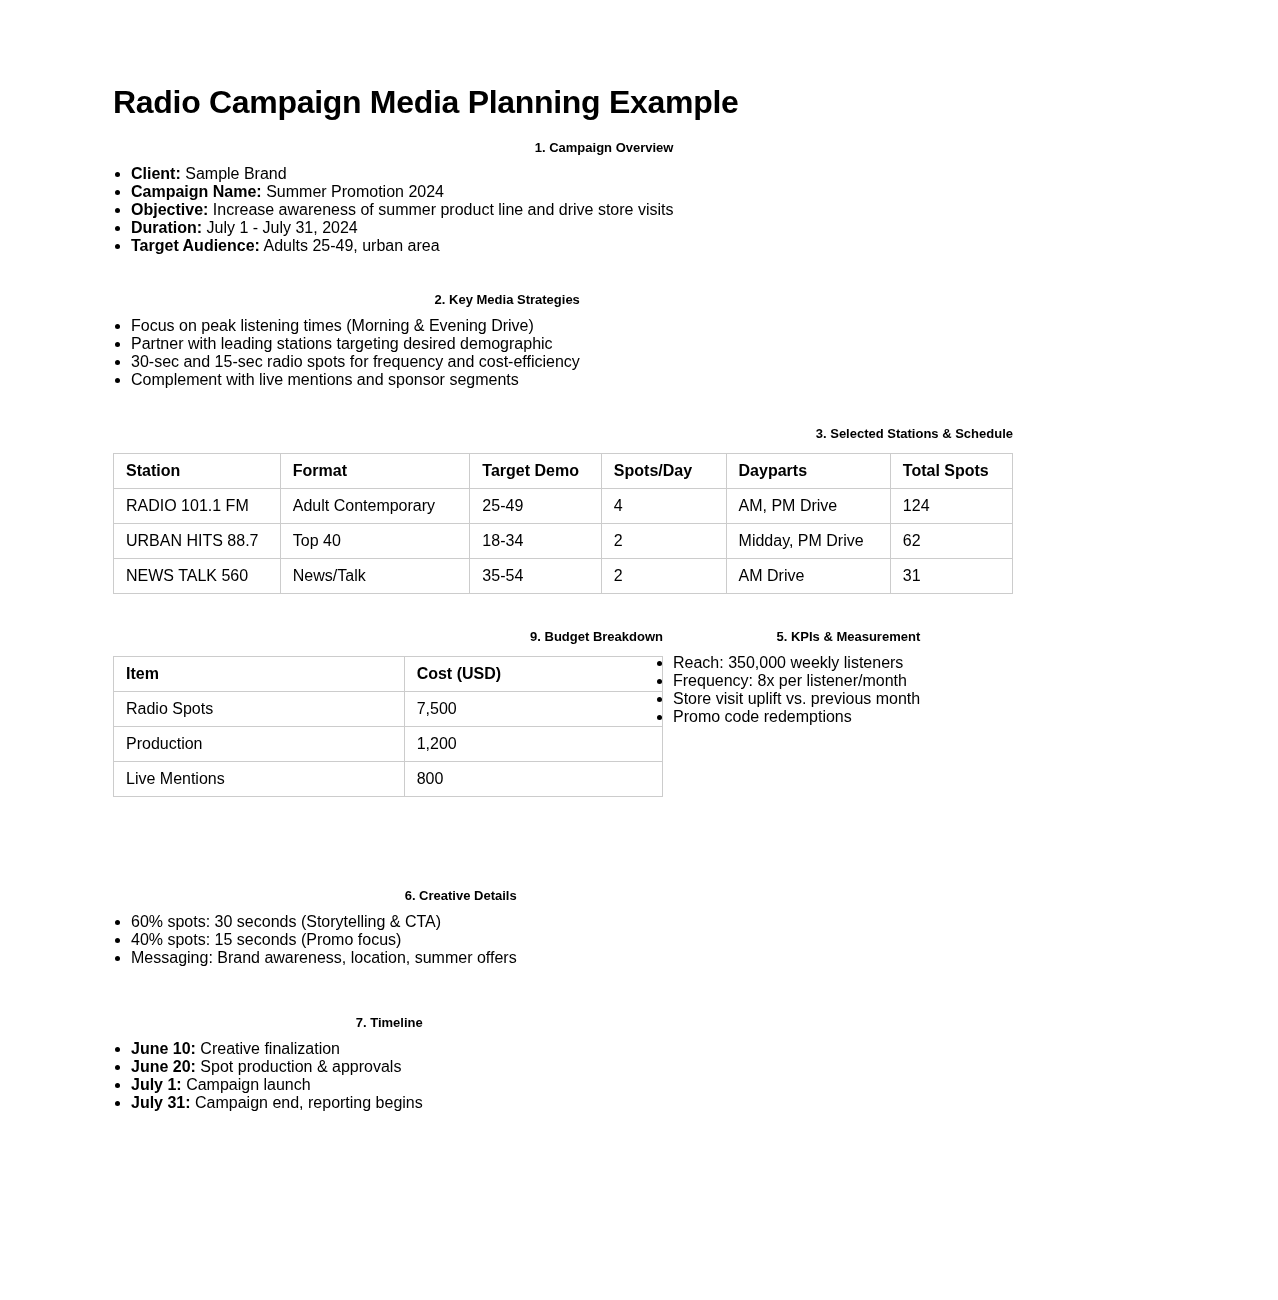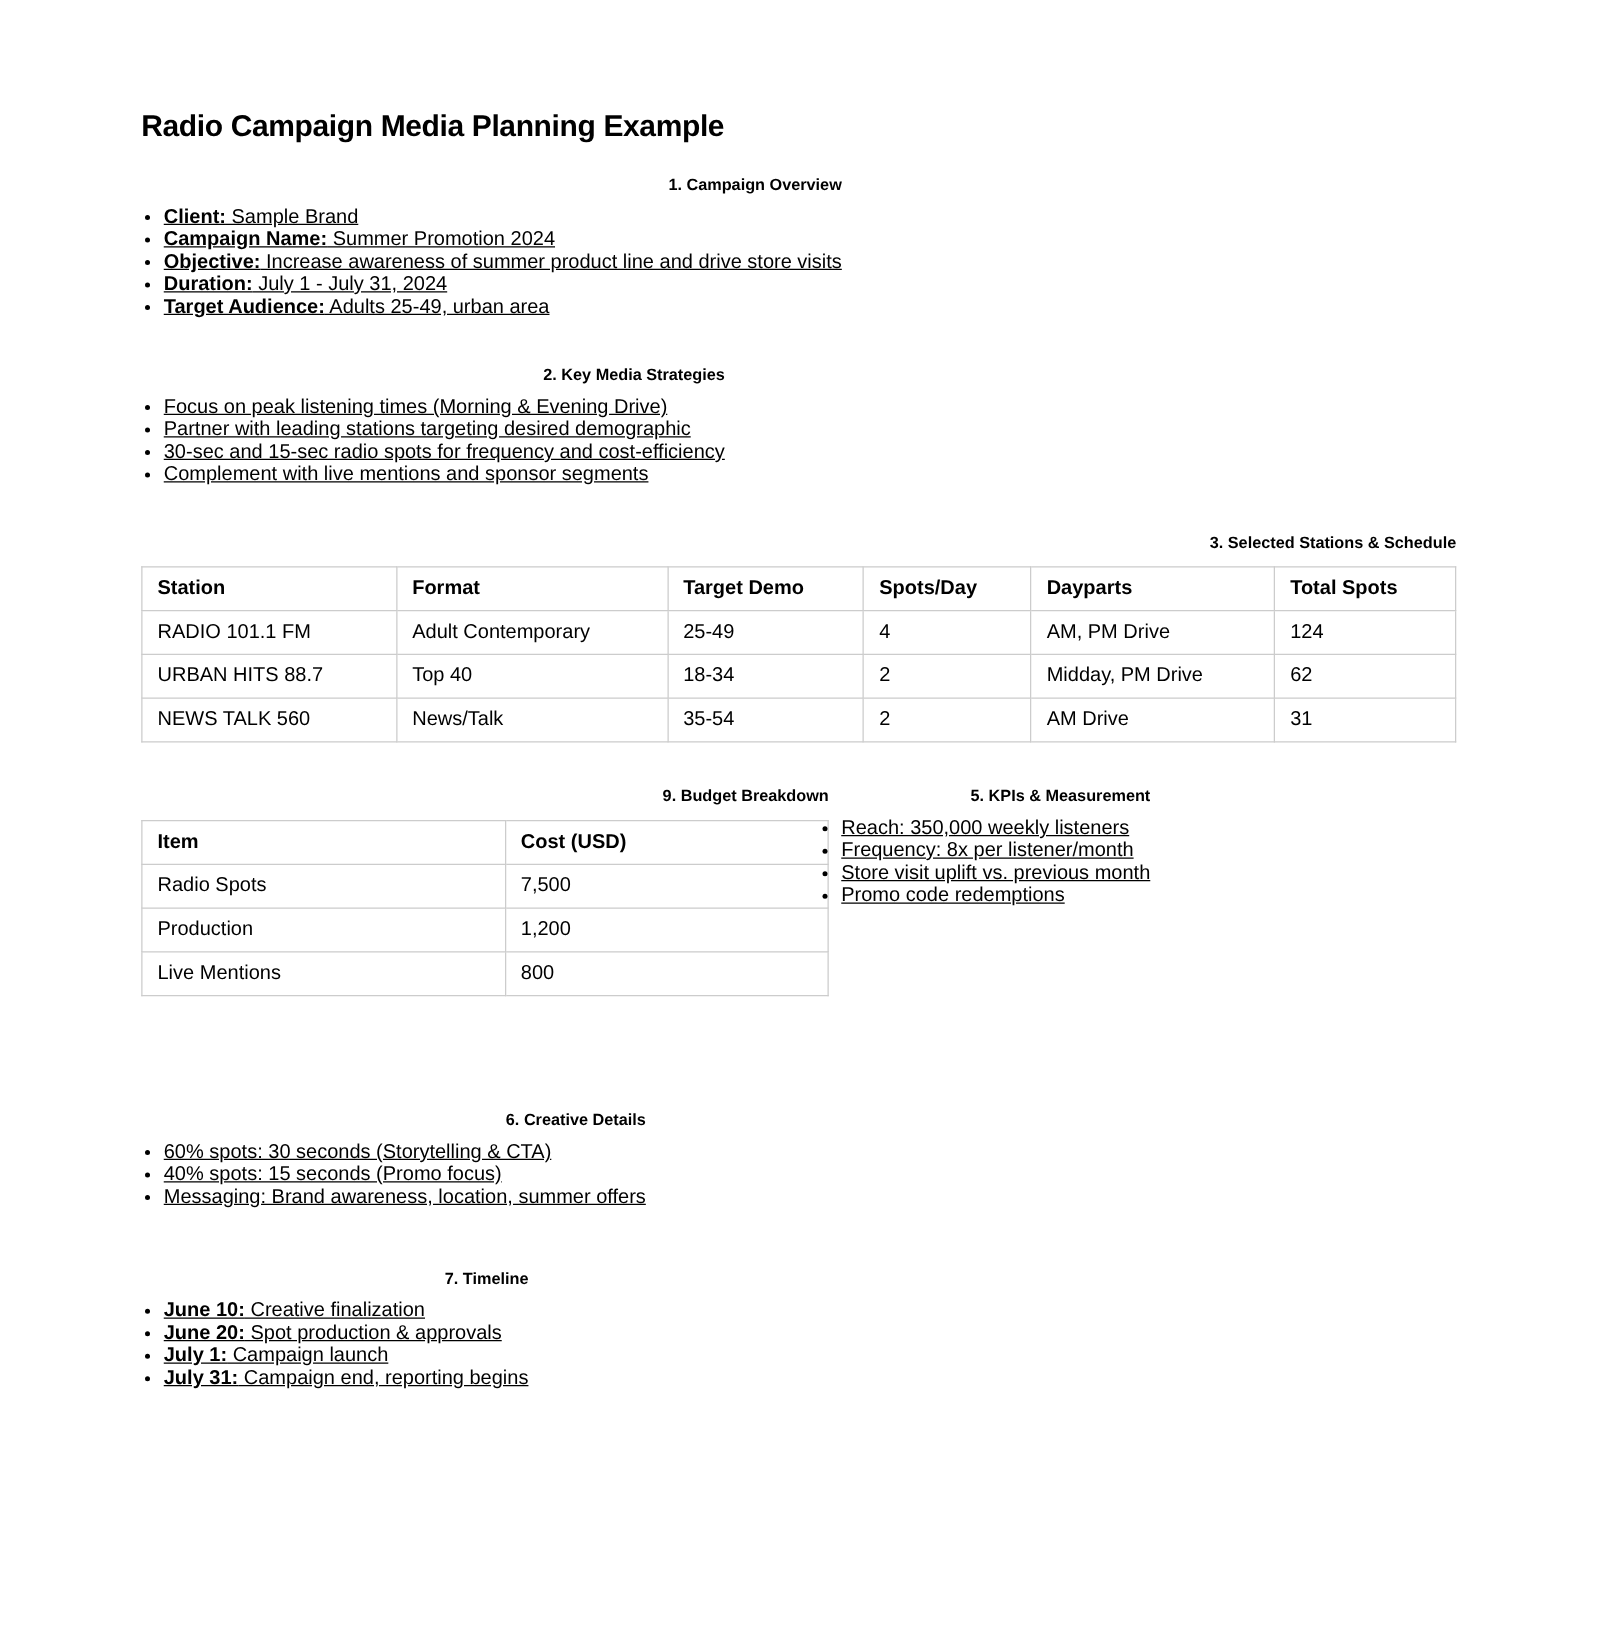--- a/index.html
+++ b/index.html
@@ -4,36 +4,36 @@
 <style>
   html, body { margin: 0; padding: 0; background: #ffffff; }
   body {
     width: 1278px; height: 1300px; position: relative;
     font-family: "Liberation Sans", sans-serif;
     color: #000; font-size: 16px; line-height: 18px;
   }
   .page { position: absolute; left: 113px; top: 0; width: 1052px; }
   h1 {
     position: absolute; left: 0; top: 84px; margin: 0;
-    font-size: 24px; line-height: 36px; font-weight: bold; letter-spacing: -0.3px;
+    font-size: 32px; line-height: 36px; font-weight: bold; letter-spacing: -0.3px;
   }
   h2 { margin: 0; font-size: 13px; line-height: 22px; font-weight: bold; text-align: right; }
   ul { margin: 0; padding-left: 18px; list-style: disc; }
-  ul li { font-size: 16px; line-height: 18px; text-decoration: underline; }
+  ul li { font-size: 16px; line-height: 18px; }
   .sec { position: absolute; left: 0; }
   .sec h2 + ul { margin-top: 6px; }
   .sec h2 + table { margin-top: 8px; }
   table { border-collapse: collapse; }
   td, th {
     border: 1px solid #cccccc; padding: 0 12px; height: 34px;
     text-align: left; font-size: 16px; vertical-align: middle;
   }
   th { font-weight: bold; }
   .b { font-weight: bold; }
-  #stations { width: 1052px; }
+  #stations { width: 900px; }
   #budget { width: 550px; }
 </style>
 </head>
 <body>
 
 <div class="page">
 
   <h1>Radio Campaign Media Planning Example</h1>
 
   <section class="sec" style="top:137px;">

